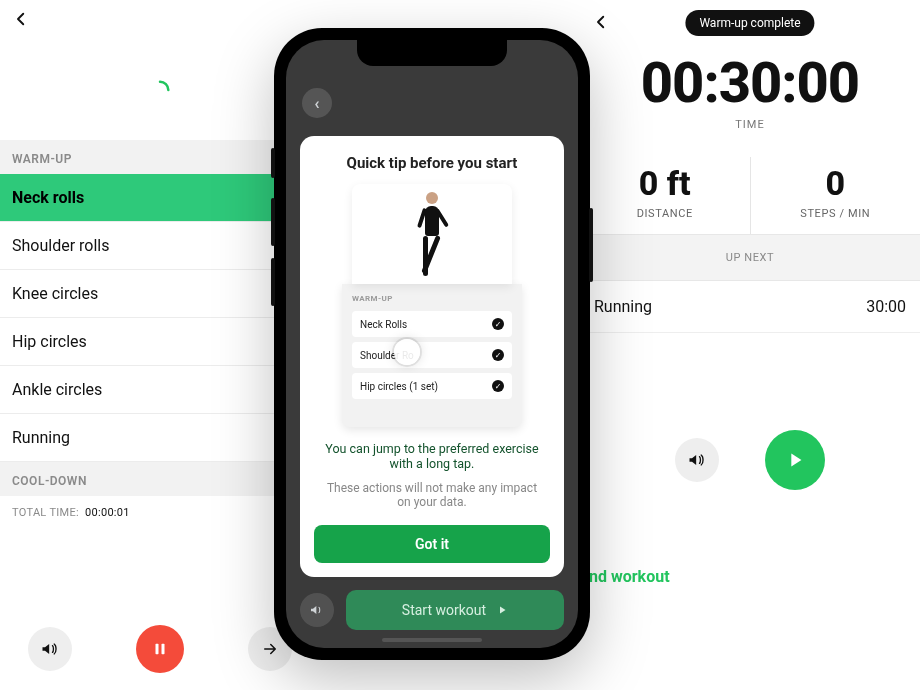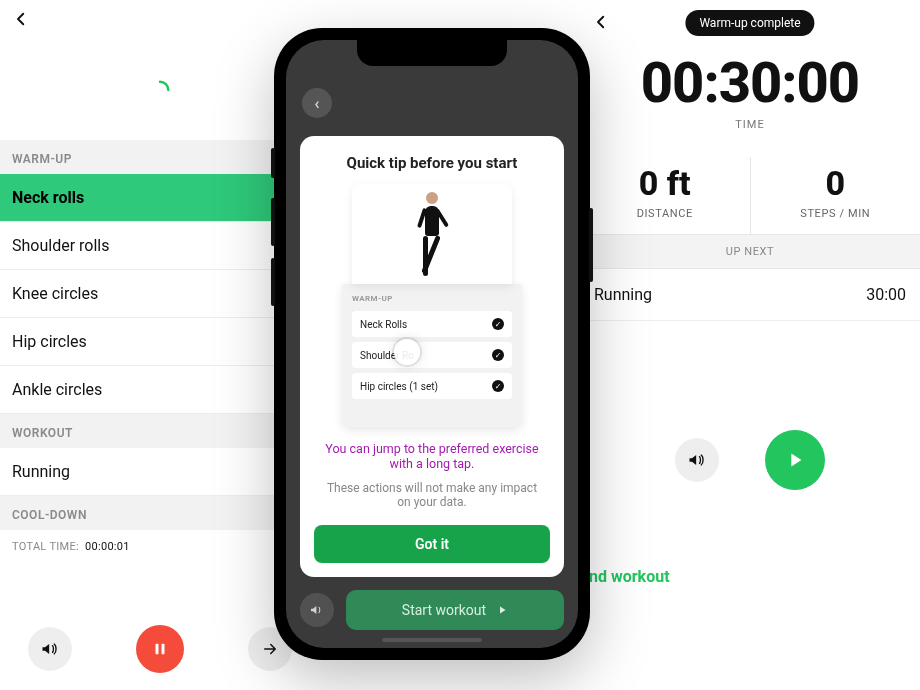--- a/index.html
+++ b/index.html
@@ -146,21 +146,21 @@
   .stat:first-child { border-right: 1px solid #e5e5e5; }
   .stat .value { font-size: 34px; font-weight: 800; }
   .stat .sub { font-size: 11px; color: #666; letter-spacing: 0.6px; margin-top:4px; }
 
   .upnext-bar {
     text-align: center;
     background: #f3f3f3;
     color: #898989;
     font-size: 11px;
     letter-spacing: 0.6px;
-    padding: 10px 0;
+    padding: 16px 0;
     border-top: 1px solid #e7e7e7;
     border-bottom: 1px solid #e7e7e7;
   }
   .upnext-row {
     display: flex;
     justify-content: space-between;
     padding: 16px 14px;
     font-size: 16px;
     border-bottom: 1px solid #eee;
   }
@@ -327,21 +327,21 @@
     display:flex;align-items:center;justify-content:center;
   }
   .ml-check::after{content:"✓";color:#fff;font-size:8px;}
   .ml-finger{
     position:absolute;
     left:42px; top:-3px;
     width:26px;height:26px;border-radius:50%;
     background:rgba(255,255,255,0.9);
     box-shadow:0 0 0 2px rgba(0,0,0,0.08), 0 0 12px rgba(0,0,0,0.15);
   }
-  .modal-text { font-size: 12.5px; color:#a21caf; padding: 0 8px; margin-top: 12px; }
+  .modal-text { font-size: 12.5px; color:#14532d; padding: 0 8px; margin-top: 12px; }
   .modal-subtext { font-size: 12px; color:#888; margin-top: 10px; padding: 0 6px;}
   .got-it {
     margin-top: 16px;
     background:#16a34a;
     color:#fff;
     font-weight:600;
     border-radius: 8px;
     padding: 11px 0;
     cursor:pointer;
     font-size:14px;
@@ -411,21 +411,20 @@
   <div class="exercise-row">
     <span>Knee circles</span>
   </div>
   <div class="exercise-row">
     <span>Hip circles</span>
   </div>
   <div class="exercise-row">
     <span>Ankle circles</span>
   </div>
 
-  <div class="section-label">WORKOUT</div>
   <div class="exercise-row">
     <span>Running</span>
   </div>
 
   <div class="section-label">COOL-DOWN</div>
 
   <div class="total-time-row">
     <span>TOTAL TIME:</span>
     <span class="val">00:00:01</span>
   </div>

